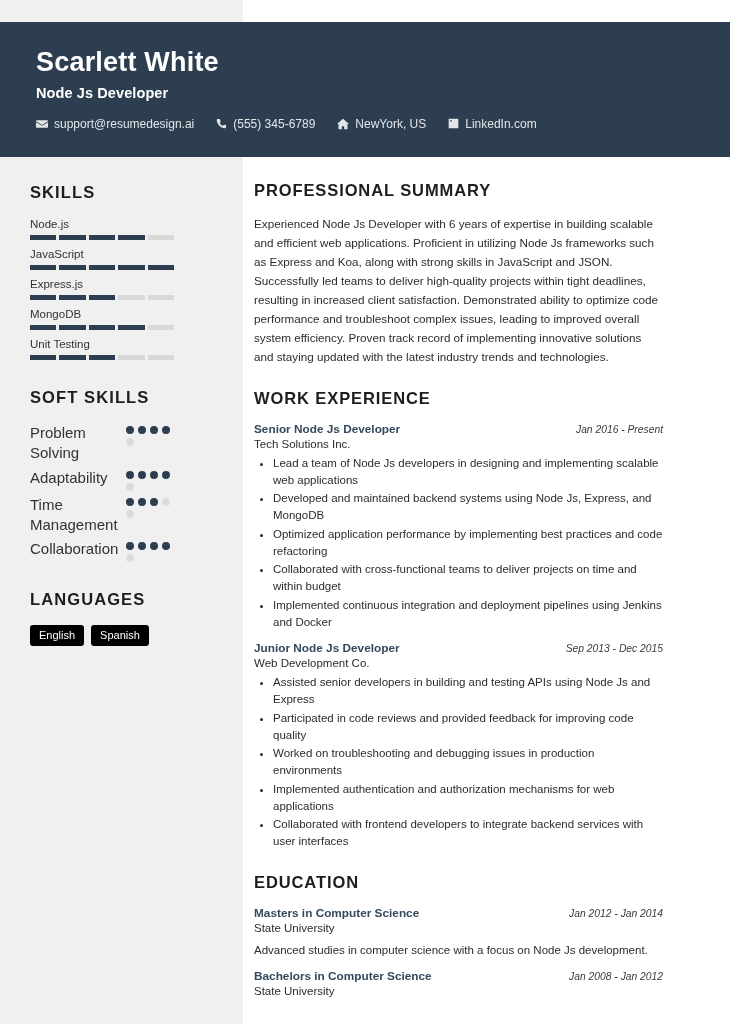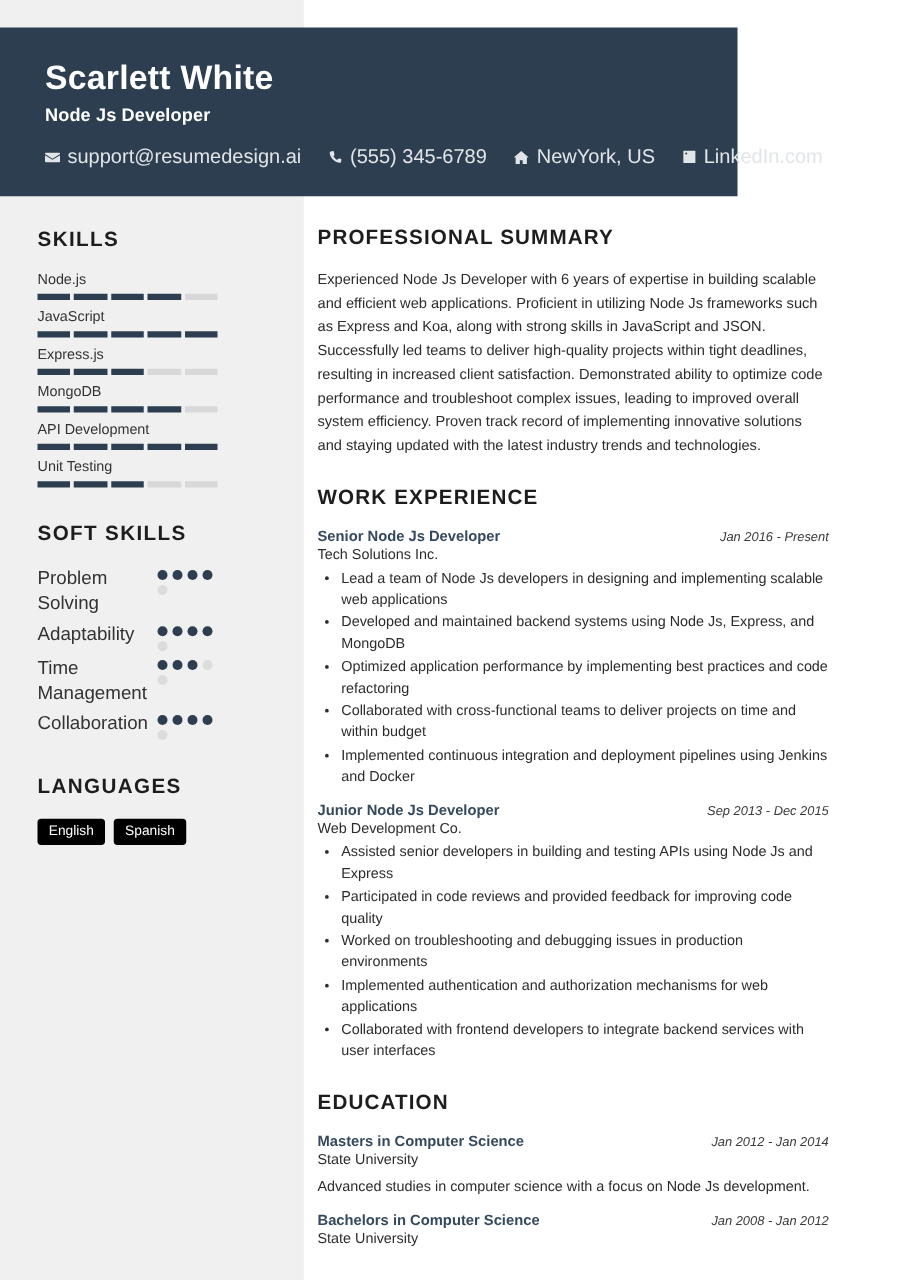--- a/index.html
+++ b/index.html
@@ -22,21 +22,21 @@
     position: absolute;
     left: 0; top: 0;
     width: 243px;
     height: 1024px;
     background: #f0f0f0;
   }
   
   .header {
     position: absolute;
     left: 0; top: 22px;
-    width: 590px;
+    width: 730px;
     height: 135px;
     background: #2d3e50;
     padding: 26px 0 0 36px;
   }
   .name {
     color: #ffffff;
     font-size: 27px;
     font-weight: bold;
     letter-spacing: .2px;
     line-height: 1.1;
@@ -52,21 +52,21 @@
     display: flex;
     align-items: center;
     margin-top: 16px;
     gap: 22px;
   }
   .contact-item {
     display: flex;
     align-items: center;
     gap: 6px;
     color: #e2e5e8;
-    font-size: 16px;
+    font-size: 12px;
     white-space: nowrap;
   }
   .contact-item svg { display: block; }
 
   
   .columns {
     position: absolute;
     left: 0; top: 157px;
     width: 730px;
     display: flex;
@@ -291,30 +291,20 @@
             <div class="skill-label">MongoDB</div>
             <div class="bar-track">
               <span class="bar-seg on"></span>
               <span class="bar-seg on"></span>
               <span class="bar-seg on"></span>
               <span class="bar-seg on"></span>
               <span class="bar-seg"></span>
             </div>
           </div>
           <div class="skill">
-            <div class="skill-label">API Development</div>
-            <div class="bar-track">
-              <span class="bar-seg on"></span>
-              <span class="bar-seg on"></span>
-              <span class="bar-seg on"></span>
-              <span class="bar-seg on"></span>
-              <span class="bar-seg on"></span>
-            </div>
-          </div>
-          <div class="skill">
             <div class="skill-label">Unit Testing</div>
             <div class="bar-track">
               <span class="bar-seg on"></span>
               <span class="bar-seg on"></span>
               <span class="bar-seg on"></span>
               <span class="bar-seg"></span>
               <span class="bar-seg"></span>
             </div>
           </div>
         </div>

